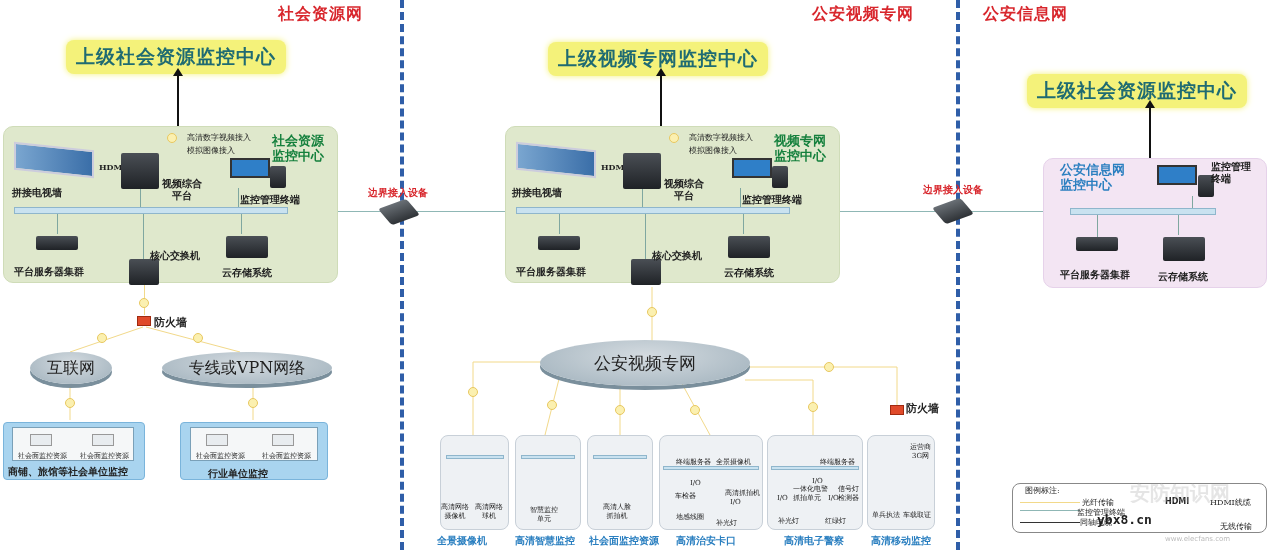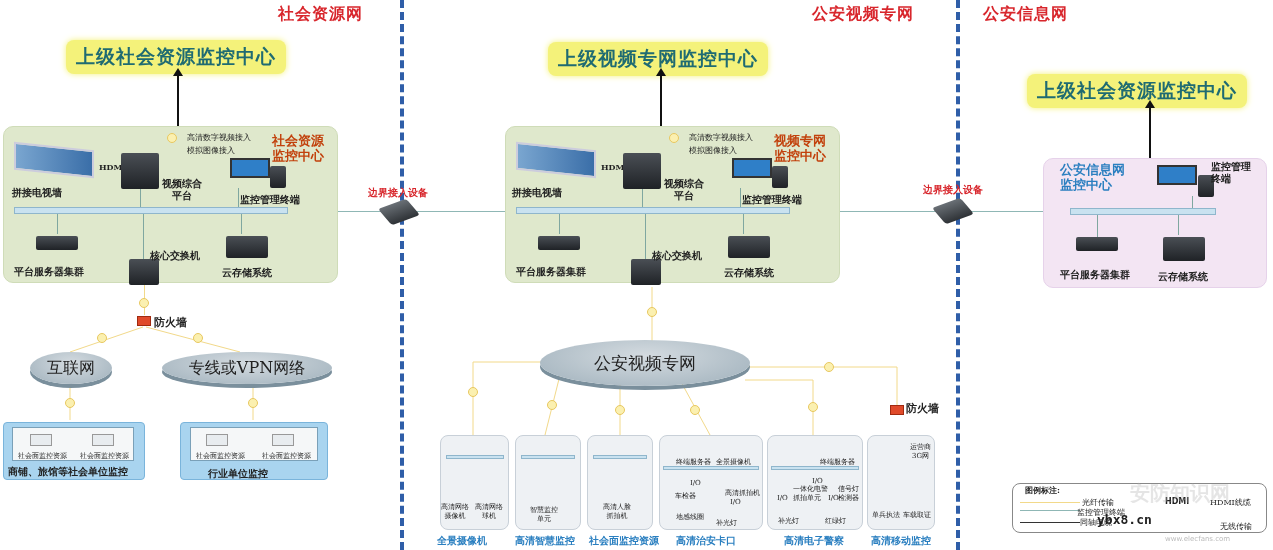--- a/index.html
+++ b/index.html
@@ -11,21 +11,21 @@
 .arrow-up{position:absolute;width:2px;background:#111}
 .arrow-up::before{content:"";position:absolute;left:-4px;top:-6px;border-left:5px solid transparent;border-right:5px solid transparent;border-bottom:8px solid #111}
 .center{position:absolute;border-radius:10px}
 .green{background:#dfe8cc;border:1px solid #cfdcb8}
 .pink{background:#f3e5f3;border:1px solid #e6d2ea}
 .bus{position:absolute;height:7px;background:#c9e2f0;border:1px solid #8fb6cc}
 .vline{position:absolute;width:1px;background:#7fa7a0}
 .hline{position:absolute;height:1px;background:#8fb7b5}
 .label{position:absolute;font-size:10px;color:#222;white-space:nowrap;font-family:"DejaVu Serif",serif;font-weight:bold}
 .small{font-size:8px;font-weight:normal}
-.ctitle{position:absolute;color:#c2410c;font-size:13px;font-weight:bold;line-height:15px}
+.ctitle{position:absolute;color:#15803d;font-size:13px;font-weight:bold;line-height:15px}
 .dev{position:absolute;background:linear-gradient(#4a4f55,#1f2226);border-radius:2px}
 .wall{position:absolute;background:linear-gradient(90deg,#7aa6d0,#3a6ea8);border:2px solid #ccd;transform:skewY(6deg)}
 .monitor{position:absolute;background:#2f7fc8;border:2px solid #333}
 .edge{position:absolute;font-size:10px;color:#d8262c;font-weight:bold;white-space:nowrap}
 .edgedev{position:absolute;width:30px;height:20px;background:linear-gradient(#6a7076,#2e3236);transform:rotate(-20deg) skewX(20deg);border-radius:3px}
 .cloud{position:absolute;background:radial-gradient(ellipse at 50% 35%,#d4dbe0,#9fb0bb);border-radius:50%;box-shadow:0 4px 0 #7a8f9c;display:flex;align-items:center;justify-content:center;font-family:"DejaVu Serif",serif;color:#222}
 .fw{position:absolute;width:14px;height:10px;background:#e04a2a;border:1px solid #a02a10}
 .yline{position:absolute;background:#f2d98a}
 .node{position:absolute;width:10px;height:10px;border-radius:50%;background:#fbf0b0;border:1px solid #e8c860}
 .sub{position:absolute;background:#a9d4ef;border:1px solid #7ab4db;border-radius:4px}
@@ -246,21 +246,21 @@
 <div class="bus" style="left:1070px;top:208px;width:146px"></div>
 <div class="vline" style="left:1192px;top:196px;height:12px"></div>
 <div class="vline" style="left:1097px;top:215px;height:22px"></div>
 <div class="vline" style="left:1178px;top:215px;height:20px"></div>
 <div class="dev" style="left:1076px;top:237px;width:42px;height:14px"></div>
 <div class="label" style="left:1060px;top:268px">平台服务器集群</div>
 <div class="dev" style="left:1163px;top:237px;width:42px;height:24px"></div>
 <div class="label" style="left:1158px;top:270px">云存储系统</div>
 
 <div class="legend" style="left:1012px;top:483px;width:255px;height:50px"></div>
-<div class="label small" style="left:1025px;top:485px;font-weight:bold">图例标注:</div>
+<div class="label small" style="left:1025px;top:485px;font-weight:normal">图例标注:</div>
 <div class="yline" style="left:1020px;top:502px;width:60px;height:1px"></div>
 <div class="hline" style="left:1020px;top:510px;width:60px"></div>
 <div class="hline" style="left:1020px;top:522px;width:60px;background:#333"></div>
 <div class="label small" style="left:1082px;top:497px">光纤传输</div>
 <div class="label small" style="left:1077px;top:507px">监控管理终端</div>
 <div class="label small" style="left:1080px;top:517px">同轴电缆</div>
 <div class="label small" style="left:1165px;top:497px;font-weight:bold;font-family:'DejaVu Sans',sans-serif">HDMI</div>
 <div class="label small" style="left:1210px;top:497px">HDMI线缆</div>
 <div class="label small" style="left:1220px;top:521px">无线传输</div>
 

